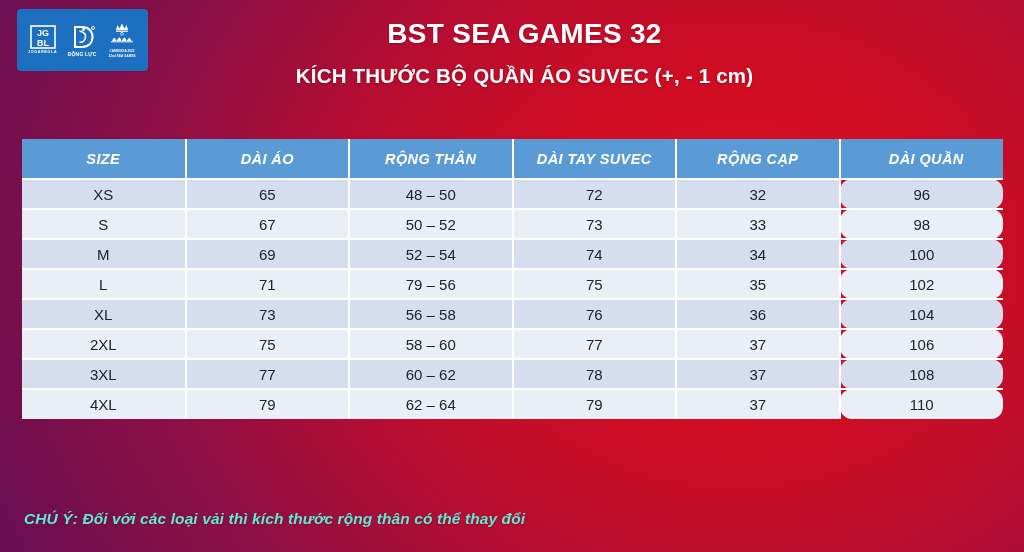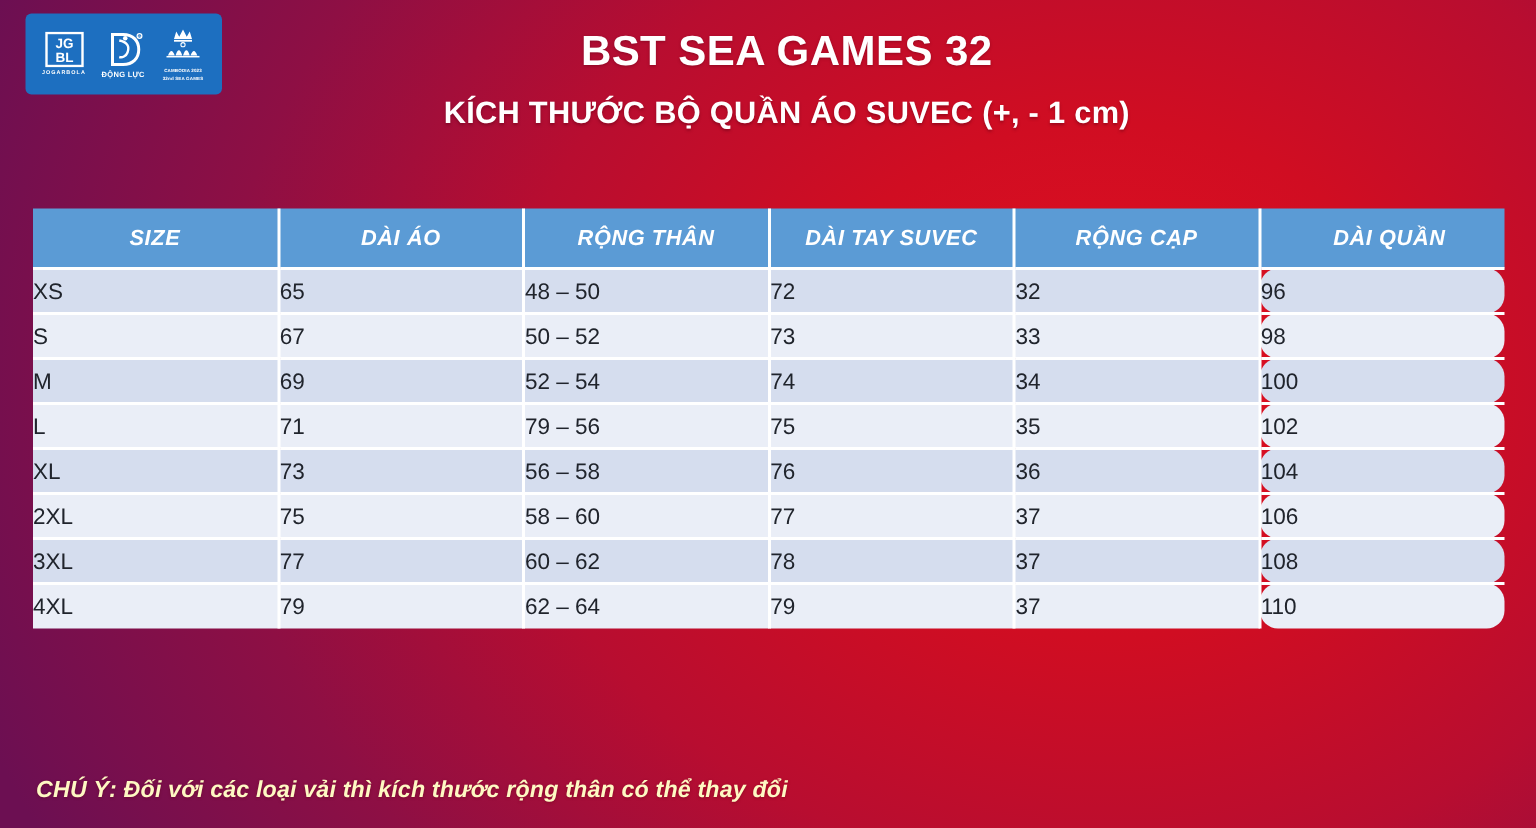--- a/index.html
+++ b/index.html
@@ -27,21 +27,21 @@
   .header {
     position: relative;
     height: 122px;
   }
 
   .logo-box {
     position: absolute;
     left: 17px;
     top: 9px;
     width: 131px;
-    height: 54px;
+    height: 62px;
     background: #1d6fc0;
     border-radius: 4px;
     display: flex;
     align-items: center;
     justify-content: space-around;
     padding: 4px 6px;
   }
 
   .logo-unit {
     display: flex;
@@ -114,37 +114,38 @@
     height: 40px;
     text-align: center;
     border-right: 2px solid #ffffff;
     border-bottom: 2px solid #ffffff;
     font-style: italic;
   }
   table.size-table th:last-child { border-right: none; padding-left: 9px; }
 
   table.size-table td {
     height: 30px;
+    text-align: center;
     font-size: 15px;
     color: #20242c;
     border-right: 2px solid #ffffff;
     border-bottom: 2px solid #ffffff;
   }
   table.size-table td:last-child { border-right: none; border-radius: 12px; }
   table.size-table tbody tr:last-child td { border-bottom: none; }
 
   table.size-table tbody tr:nth-child(odd) td  { background: #d5ddee; }
   table.size-table tbody tr:nth-child(even) td { background: #eaeef7; }
 
   
   .note {
     position: absolute;
     left: 24px;
-    bottom: 16px;
-    color: #fef9c3;
+    bottom: 24px;
+    color: #5eead4;
     font-size: 15.5px;
     font-weight: bold;
     font-style: italic;
     letter-spacing: 0.1px;
     text-shadow: 0 1px 2px rgba(90,0,20,0.4);
   }
 </style>
 </head>
 <body>
 

